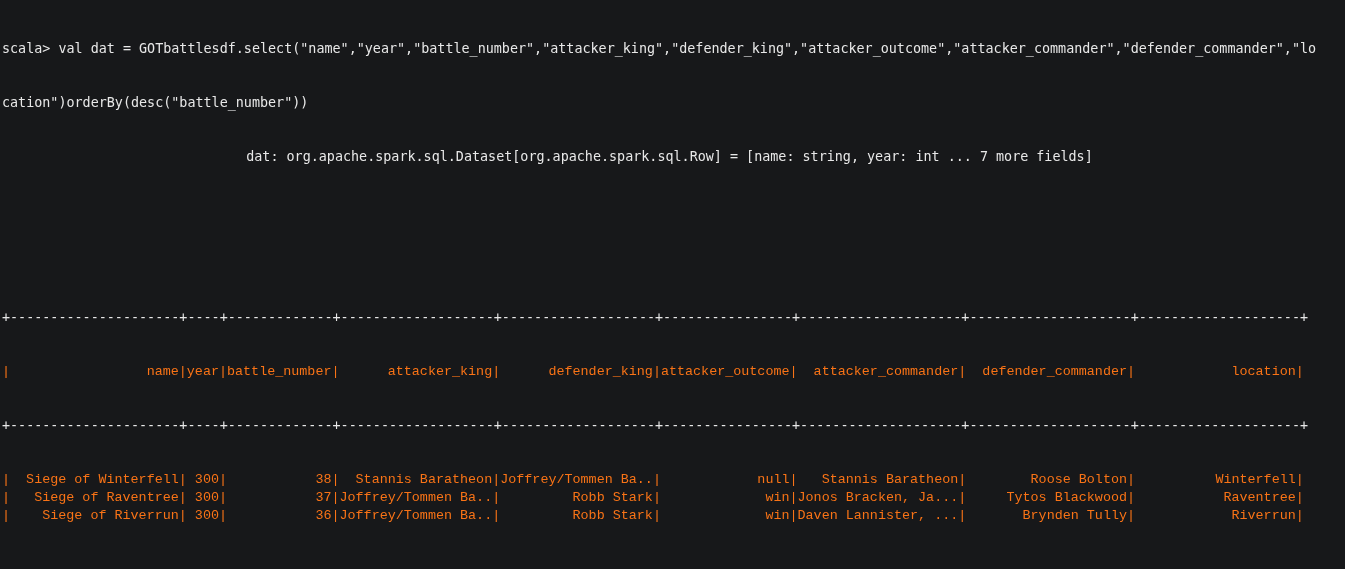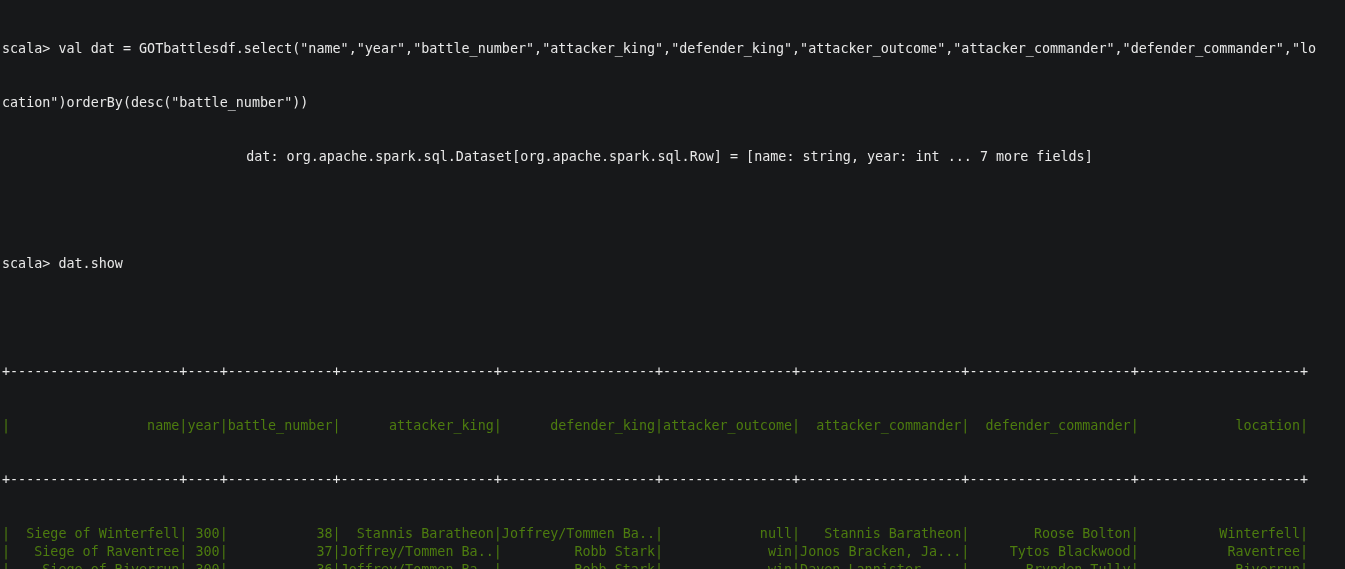--- a/index.html
+++ b/index.html
@@ -29,31 +29,30 @@
   }
   .line {
     white-space: pre;
     min-height: 17.95px;
     font-family: "DejaVu Sans Mono", "Liberation Mono", monospace;
   }
   .blank { height: 17.95px; }
   .rule { color: #e8e8e8; }
   .prompt-line { color: #e8e8e8; }
   .out-line { color: #e8e8e8; text-align: center; }
-  .tbl { color: #4d7c0f; }
+  .tbl { color: #f97316; font-family: Liberation Mono, monospace; }
 </style>
 </head>
 <body>
 
 <div id="terminal">
   <div class="line prompt-line">scala&gt; val dat = GOTbattlesdf.select("name","year","battle_number","attacker_king","defender_king","attacker_outcome","attacker_commander","defender_commander","lo</div>
   <div class="line prompt-line">cation")orderBy(desc("battle_number"))</div>
   <div class="line out-line">dat: org.apache.spark.sql.Dataset[org.apache.spark.sql.Row] = [name: string, year: int ... 7 more fields]</div>
   <div class="line blank"> </div>
-  <div class="line prompt-line">scala&gt; dat.show</div>
   <div class="line blank"> </div>
   <div class="line rule">+---------------------+----+-------------+-------------------+-------------------+----------------+--------------------+--------------------+--------------------+</div>
   <div class="line tbl">|                 name|year|battle_number|      attacker_king|      defender_king|attacker_outcome|  attacker_commander|  defender_commander|            location|</div>
   <div class="line rule">+---------------------+----+-------------+-------------------+-------------------+----------------+--------------------+--------------------+--------------------+</div>
   <div id="table-body"><div class="line tbl">|  Siege of Winterfell| 300|           38|  Stannis Baratheon|Joffrey/Tommen Ba..|            null|   Stannis Baratheon|        Roose Bolton|          Winterfell|</div><div class="line tbl">|   Siege of Raventree| 300|           37|Joffrey/Tommen Ba..|         Robb Stark|             win|Jonos Bracken, Ja...|     Tytos Blackwood|           Raventree|</div><div class="line tbl">|    Siege of Riverrun| 300|           36|Joffrey/Tommen Ba..|         Robb Stark|             win|Daven Lannister, ...|       Brynden Tully|            Riverrun|</div></div>
   
   
 </div>
 
 </body></html>

